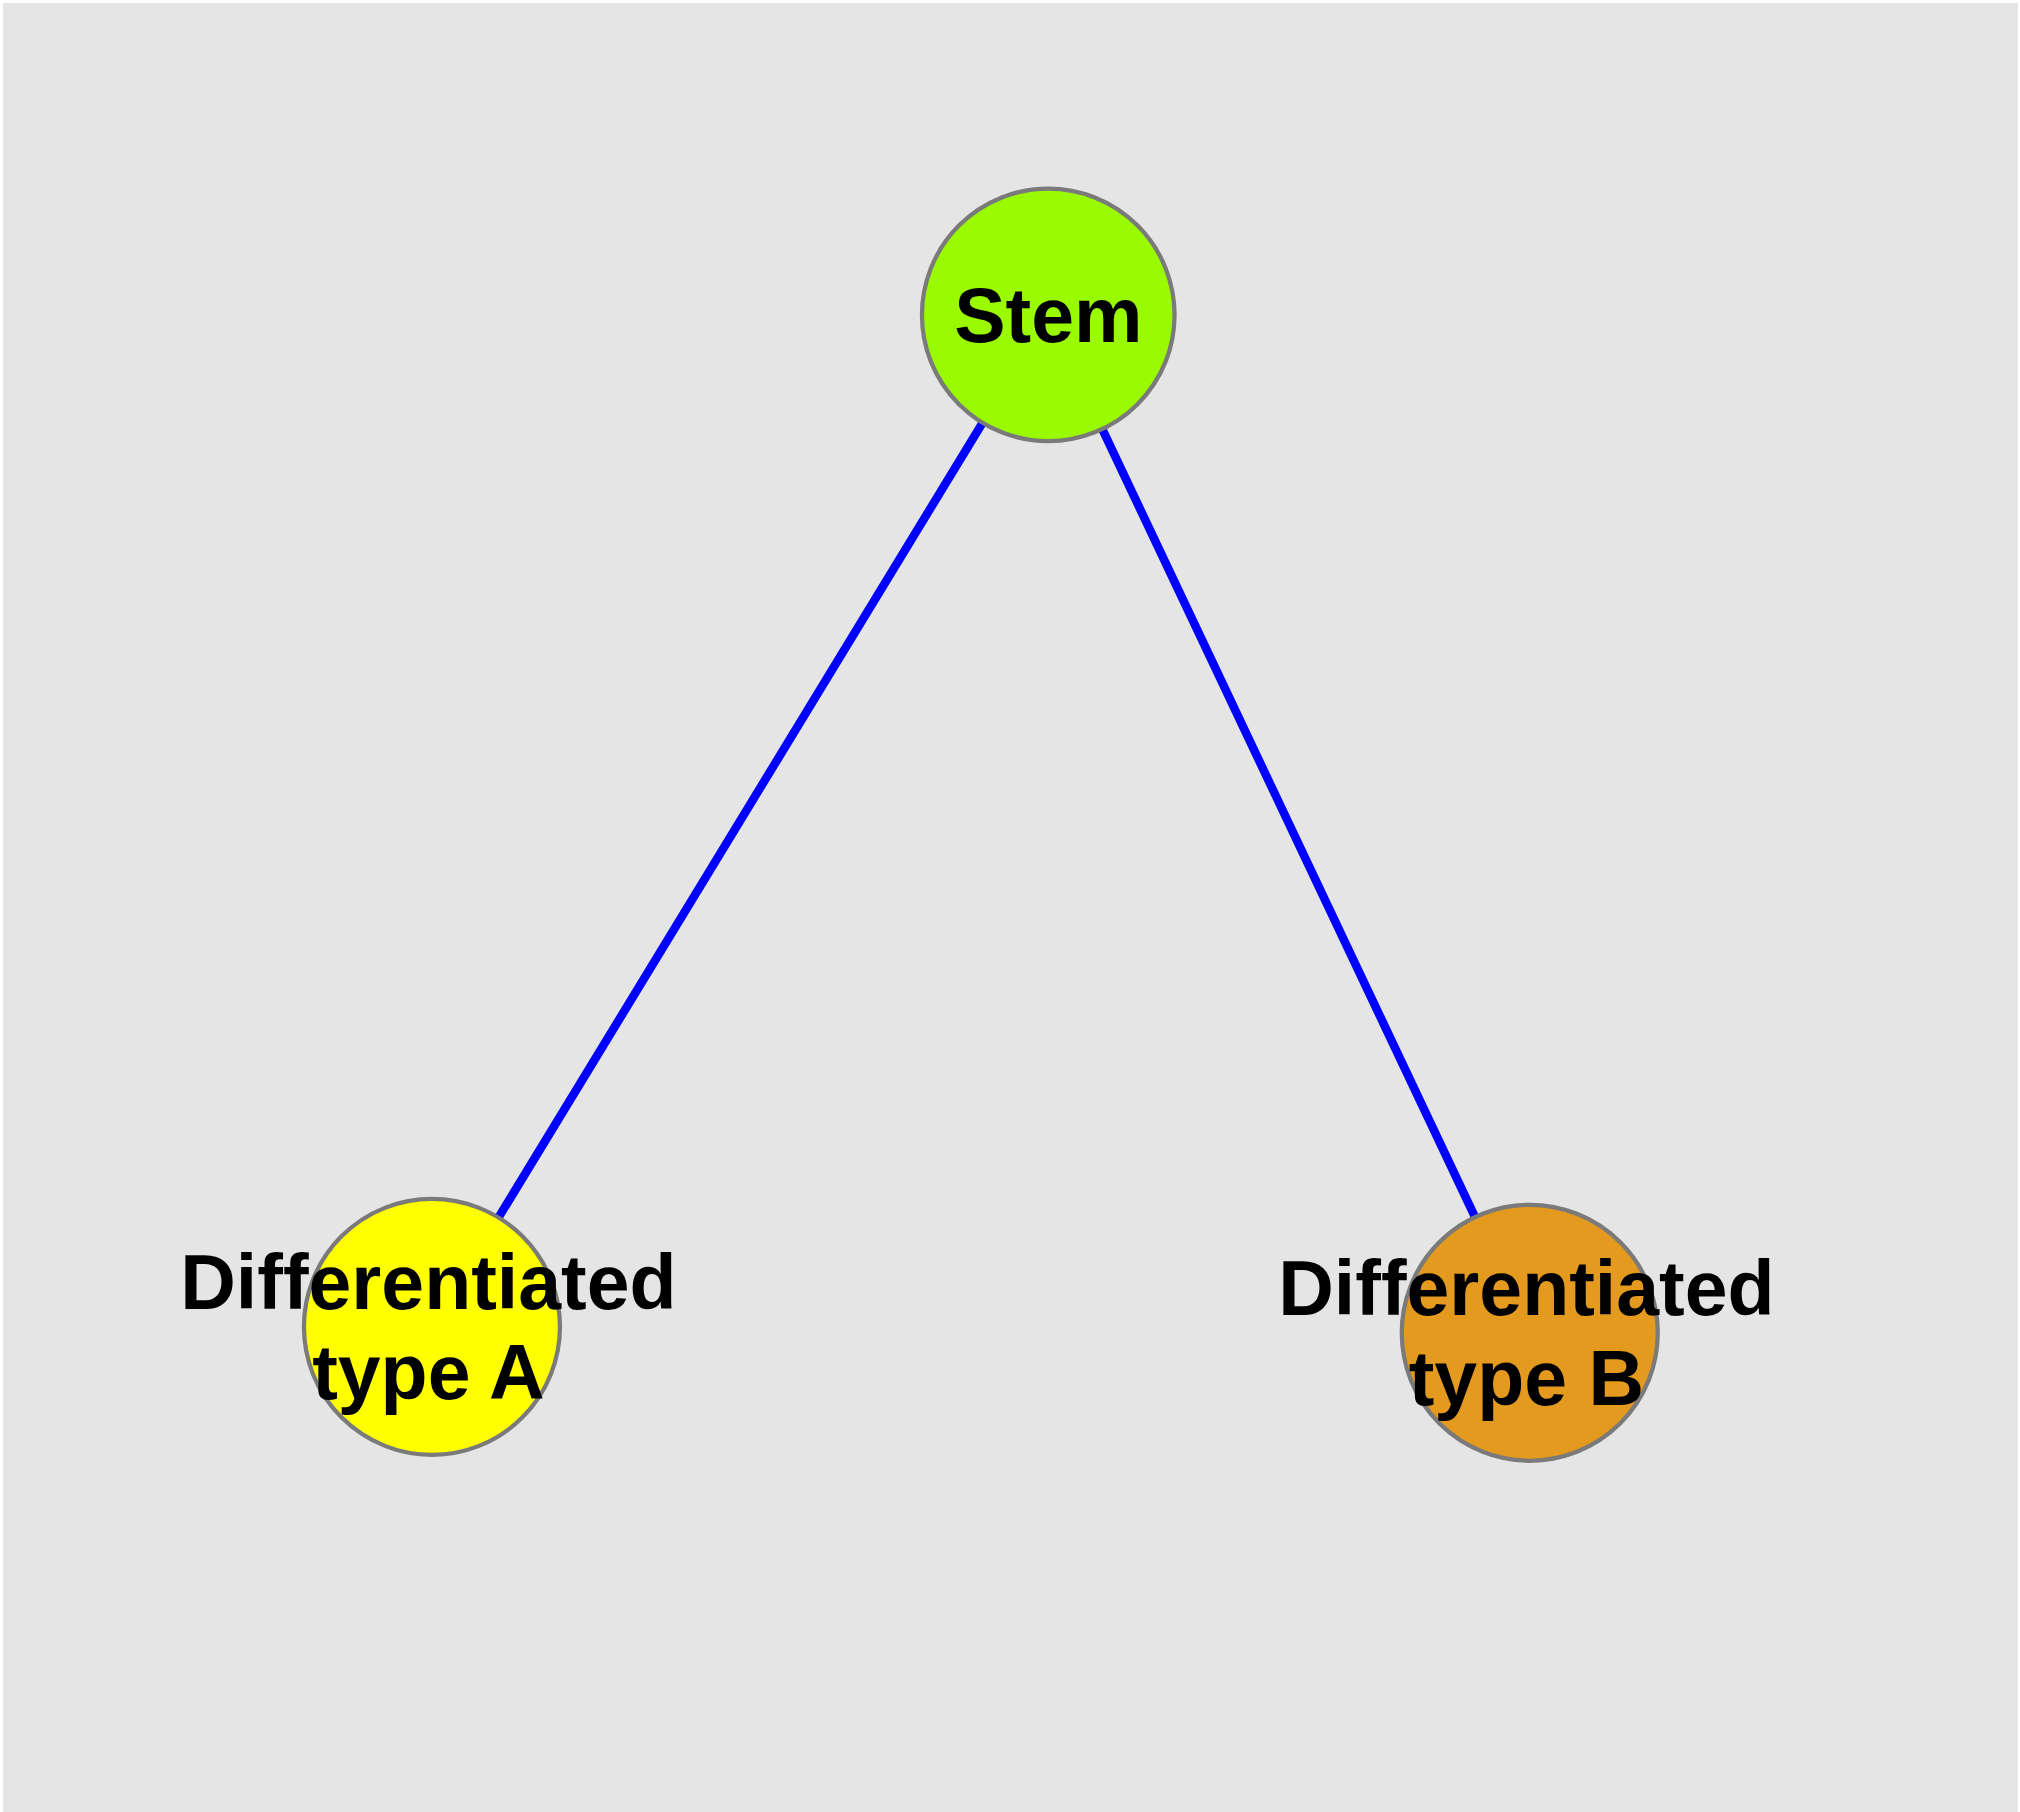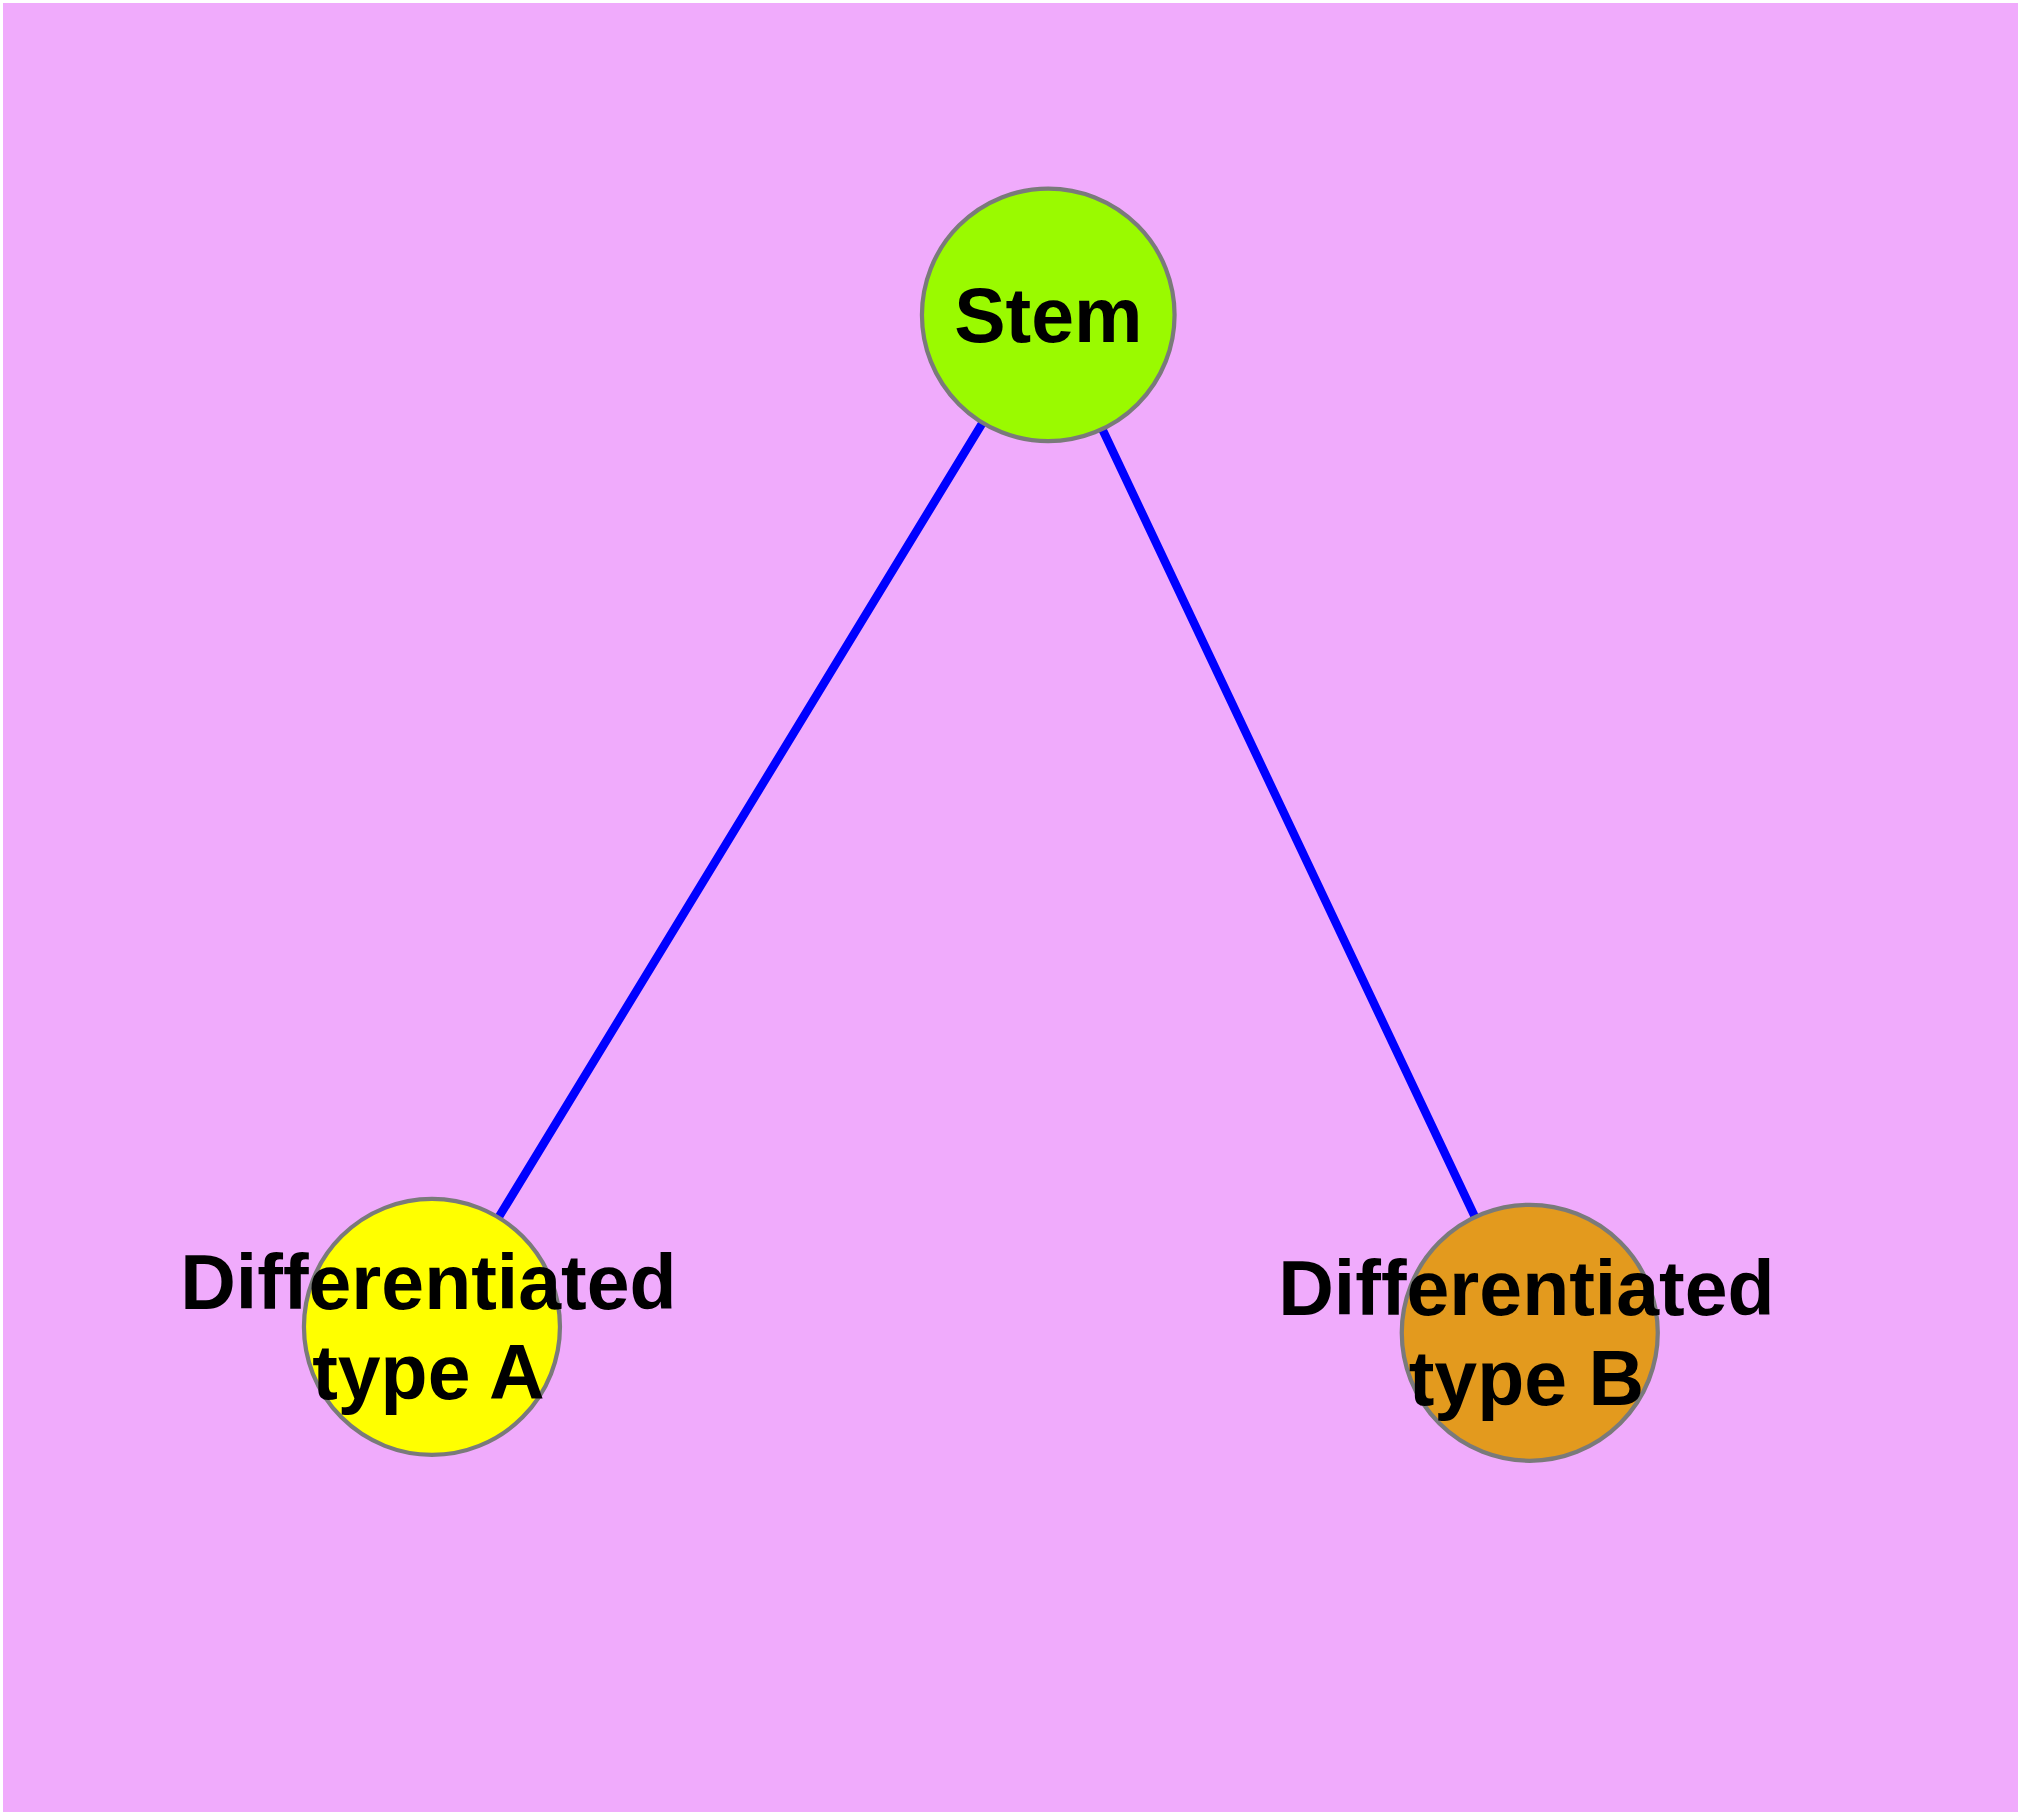--- a/index.html
+++ b/index.html
@@ -40,21 +40,21 @@
     line-height: 1.17;
     text-align: center;
     white-space: pre-line;
     letter-spacing: 0px;
   }
 </style>
 </head>
 <body>
 
 <div class="frame">
-  <div class="canvas" id="diagram-canvas" style="background: #f0abfc;">
+  <div class="canvas" id="diagram-canvas" style="background: #e5e5e5;">
 
     <svg class="graph-svg" viewBox="0 0 2376 2135" preserveAspectRatio="none">
 
       <line x1="1233" y1="368" x2="506" y2="1562" stroke-width="10" stroke-linecap="round" stroke="#0000FF"></line>
 
       <line x1="1233" y1="368" x2="1801" y2="1569" stroke-width="10" stroke-linecap="round" stroke="#0000FF"></line>
 
       <circle cx="1233" cy="368" r="149" stroke-width="5" fill="#9AFA00" stroke="#7A7A7A"></circle>
 
       <circle cx="506" cy="1562" r="151" stroke-width="5" fill="#FFFF00" stroke="#7A7A7A"></circle>

